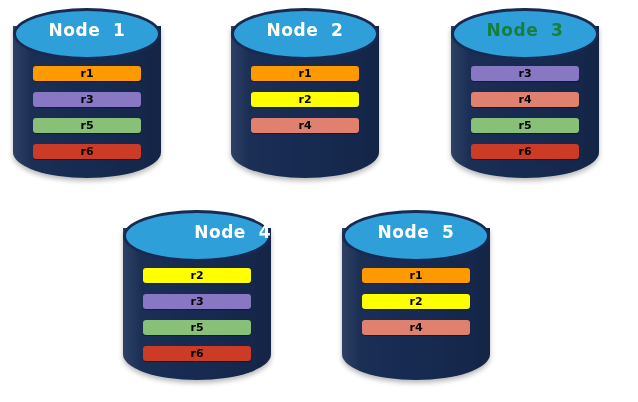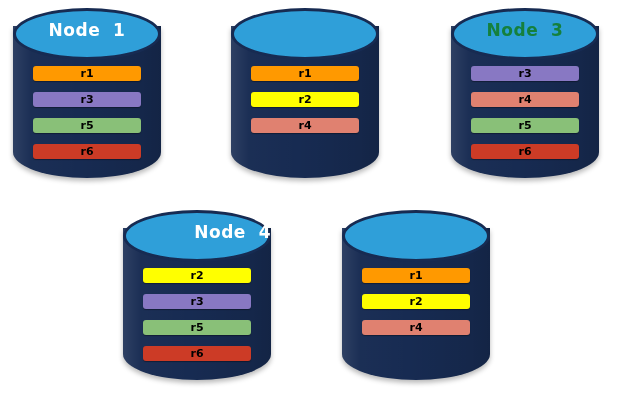--- a/index.html
+++ b/index.html
@@ -116,20 +116,21 @@
       <div class="replicas">
         <div class="replica" style="background: rgb(255, 153, 0); color: rgb(0, 0, 0);">r1</div>
         <div class="replica" style="background: rgb(136, 120, 195); color: rgb(0, 0, 0);">r3</div>
         <div class="replica" style="background: rgb(137, 192, 120); color: rgb(0, 0, 0);">r5</div>
         <div class="replica" style="background: rgb(204, 59, 38); color: rgb(0, 0, 0);">r6</div>
       </div>
     </div>
     <div class="node" style="left: 231px; top: 8px;">
       <div class="cyl-body" style="background: rgb(23, 43, 82);"></div>
       <div class="cyl-top" style="background: rgb(47, 159, 217); border-color: rgb(23, 43, 82);"></div>
+      <div class="node-label" style="color: rgb(255, 255, 255);">Node  2</div>
       <div class="replicas">
         <div class="replica" style="background: rgb(255, 153, 0); color: rgb(0, 0, 0);">r1</div>
         <div class="replica" style="background: rgb(255, 255, 0); color: rgb(0, 0, 0);">r2</div>
         <div class="replica" style="background: rgb(224, 129, 112); color: rgb(0, 0, 0);">r4</div>
       </div>
     </div>
     <div class="node" style="left: 451px; top: 8px;">
       <div class="cyl-body" style="background: rgb(23, 43, 82);"></div>
       <div class="cyl-top" style="background: rgb(47, 159, 217); border-color: rgb(23, 43, 82);"></div>
       <div class="node-label" style="color: #15803d;">Node  3</div>
@@ -147,19 +148,20 @@
       <div class="replicas">
         <div class="replica" style="background: rgb(255, 255, 0); color: rgb(0, 0, 0);">r2</div>
         <div class="replica" style="background: rgb(136, 120, 195); color: rgb(0, 0, 0);">r3</div>
         <div class="replica" style="background: rgb(137, 192, 120); color: rgb(0, 0, 0);">r5</div>
         <div class="replica" style="background: rgb(204, 59, 38); color: rgb(0, 0, 0);">r6</div>
       </div>
     </div>
     <div class="node" style="left: 342px; top: 210px;">
       <div class="cyl-body" style="background: rgb(23, 43, 82);"></div>
       <div class="cyl-top" style="background: rgb(47, 159, 217); border-color: rgb(23, 43, 82);"></div>
+      <div class="node-label" style="color: rgb(255, 255, 255);">Node  5</div>
       <div class="replicas">
         <div class="replica" style="background: rgb(255, 153, 0); color: rgb(0, 0, 0);">r1</div>
         <div class="replica" style="background: rgb(255, 255, 0); color: rgb(0, 0, 0);">r2</div>
         <div class="replica" style="background: rgb(224, 129, 112); color: rgb(0, 0, 0);">r4</div>
       </div>
     </div>
   </div>
 
 </body></html>

